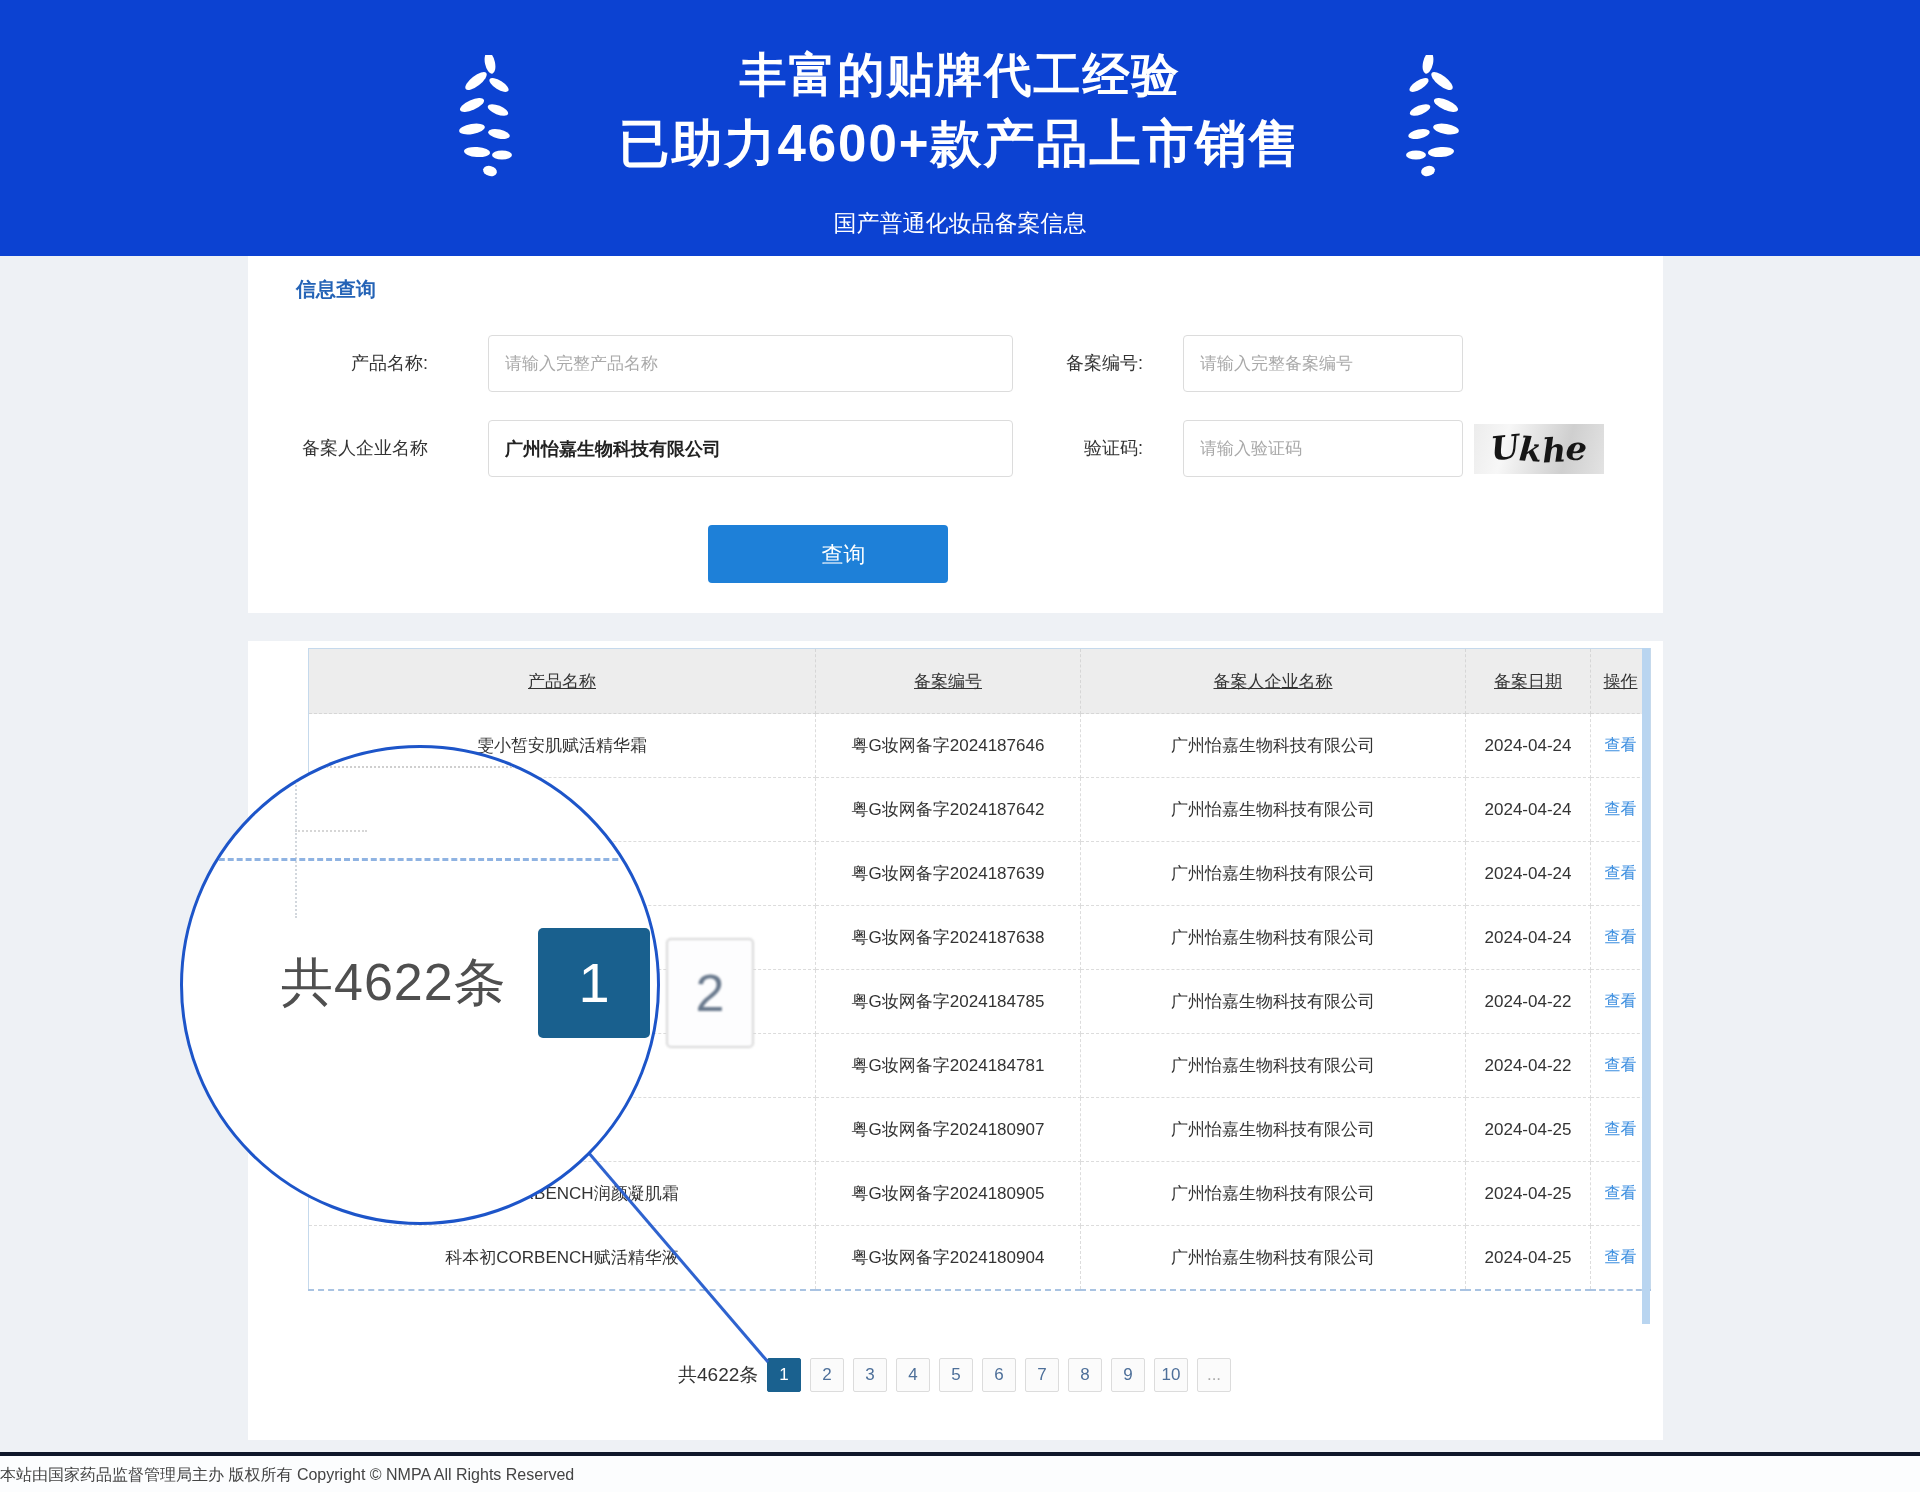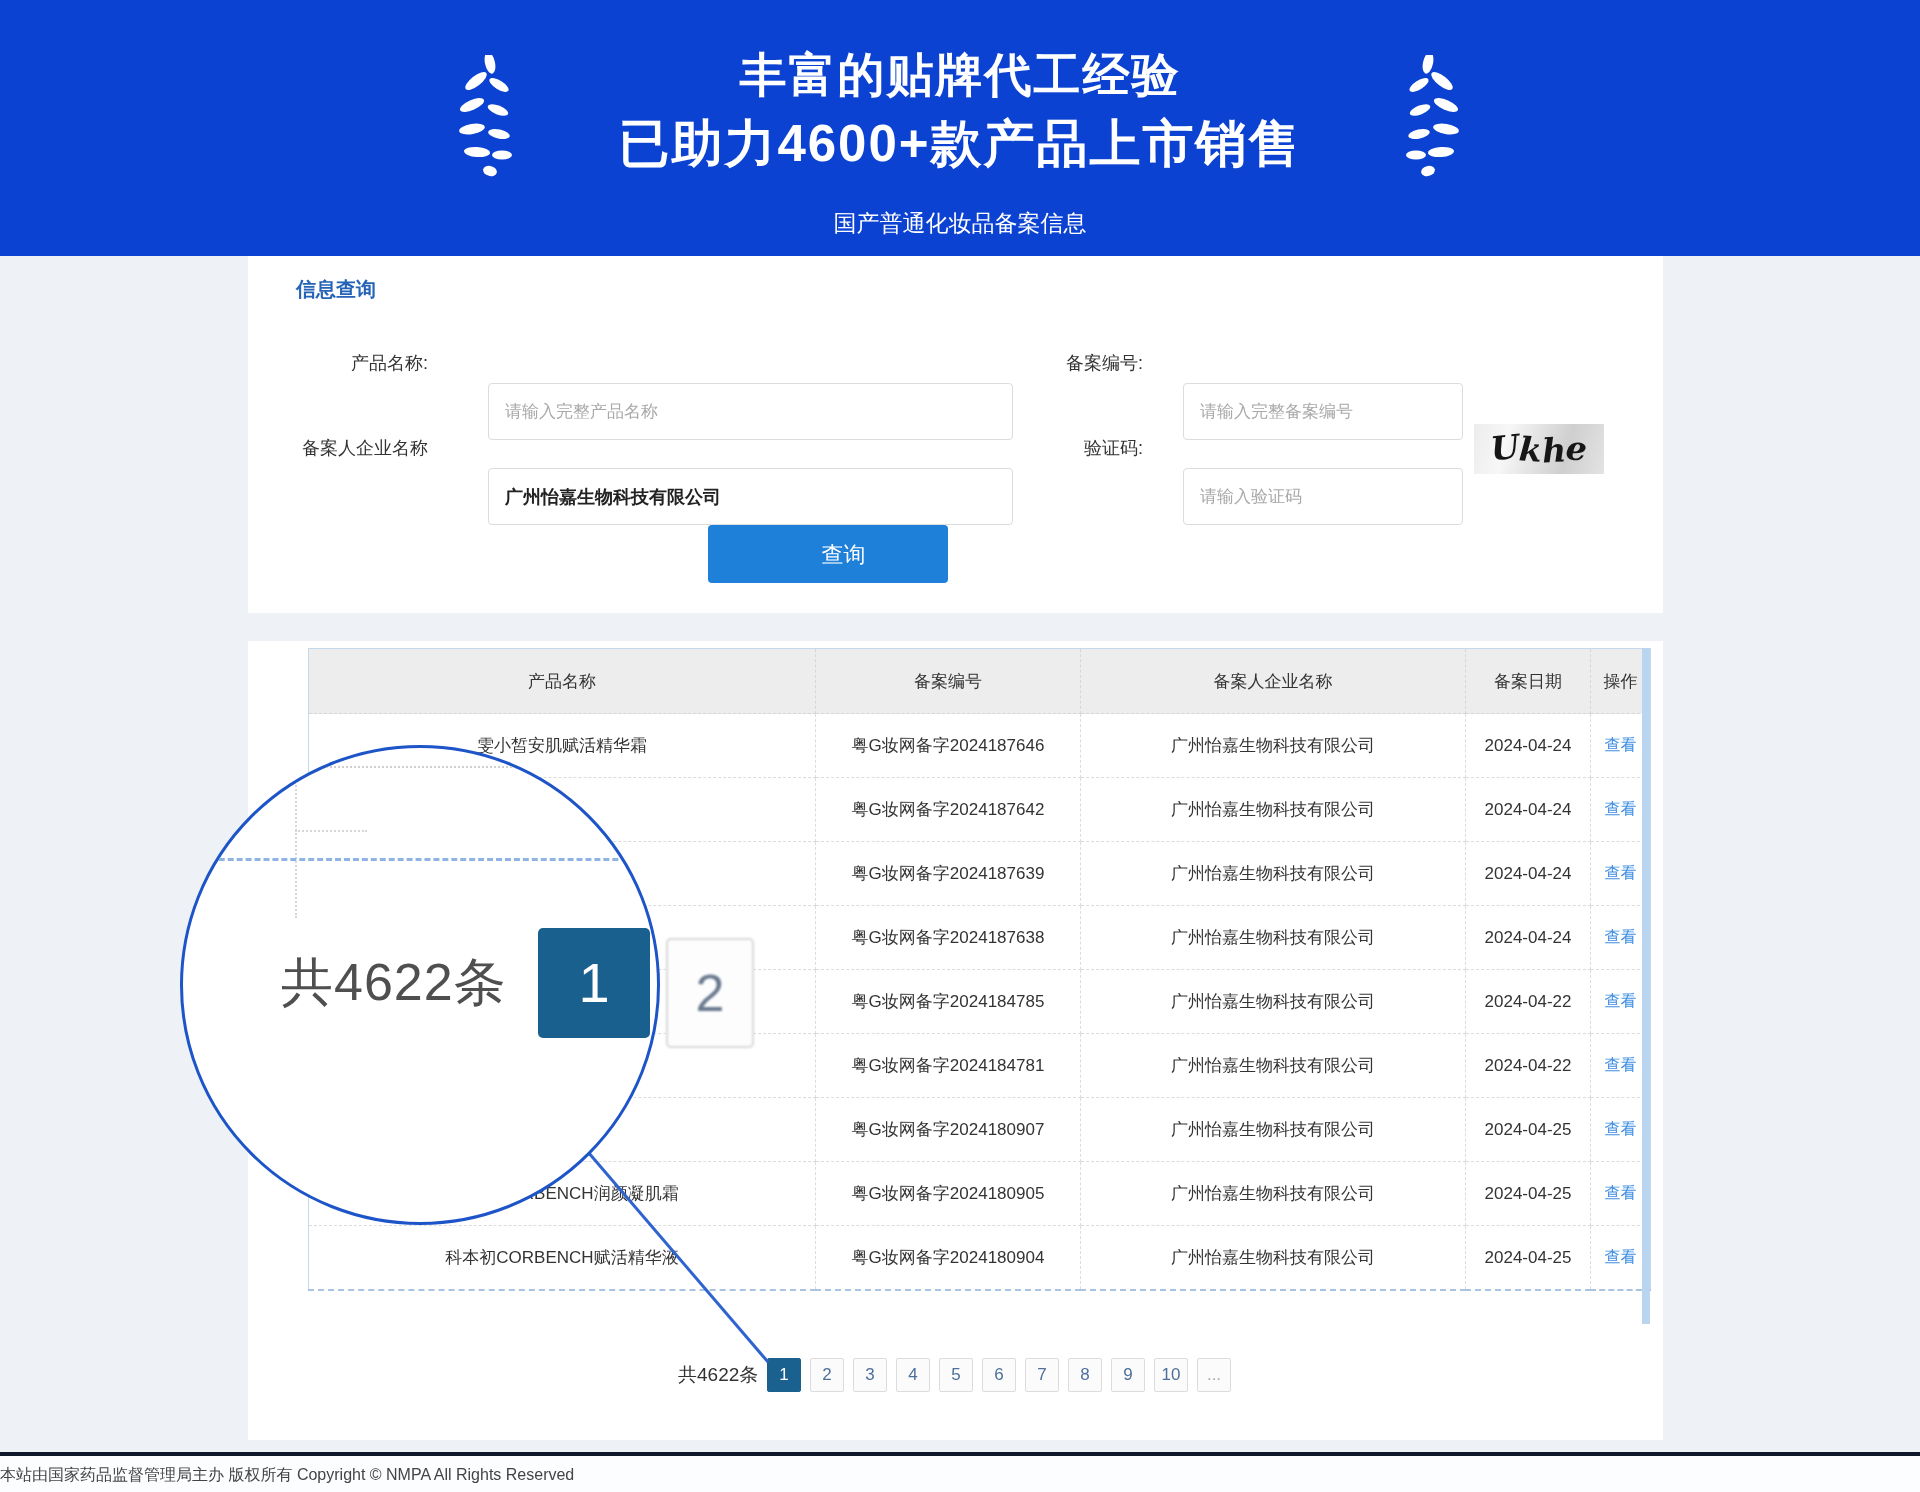--- a/index.html
+++ b/index.html
@@ -21,21 +21,21 @@
   .panel{position:absolute;background:#fff;}
   .form-panel{left:248px;top:256px;width:1415px;height:357px;}
   .table-panel{left:248px;top:641px;width:1415px;height:799px;}
   .section-title{position:absolute;left:48px;top:20px;font-size:20px;font-weight:bold;color:#2463b6;}
   .f-label{position:absolute;font-size:18px;color:#333;height:57px;line-height:57px;text-align:right;}
   .lbl-product{left:58px;top:79px;width:122px;}
   .lbl-company{left:40px;top:164px;width:140px;}
   .lbl-reg{left:798px;top:79px;width:97px;}
   .lbl-captcha{left:798px;top:164px;width:97px;}
   .f-input{position:absolute;height:57px;border:1px solid #dcdcdc;border-radius:4px;
-    padding:0 16px;font-size:17px;color:#333;background:#fff;box-sizing:border-box;outline:none;margin-top:48px;}
+    padding:0 16px;font-size:17px;color:#333;background:#fff;box-sizing:border-box;outline:none;}
   .f-input::placeholder{color:#a9a9a9;}
   .in-product{left:240px;top:79px;width:525px;}
   .in-company{left:240px;top:164px;width:525px;font-weight:600;color:#222;font-size:18px;}
   .in-reg{left:935px;top:79px;width:280px;}
   .in-captcha{left:935px;top:164px;width:280px;}
   .captcha-img{position:absolute;left:1226px;top:168px;width:130px;height:50px;
     background:linear-gradient(105deg,#ececec 0%,#f7f7f7 25%,#cfcfcf 70%,#e3e3e3 100%);
     display:flex;align-items:center;justify-content:center;cursor:pointer;}
   .captcha-img span{font-family:"DejaVu Serif","Liberation Serif",serif;font-style:italic;font-weight:bold;
     font-size:33px;color:#161616;display:inline-block;}
@@ -44,21 +44,21 @@
   .captcha-img span:nth-child(3){transform:rotate(-3deg) translateY(1px);}
   .captcha-img span:nth-child(4){transform:rotate(5deg) translateY(-1px);}
   .btn{position:absolute;top:269px;height:58px;border:none;border-radius:4px;font-size:22px;
     text-align:center;line-height:58px;cursor:pointer;font-family:inherit;padding-left:37px;}
   .btn-query{left:460px;width:240px;background:#1e80d8;color:#fff;}
   .btn-reset{left:730px;width:232px;background:#e3e3e3;color:#333;}
   
   .results-table{position:absolute;left:60px;top:7px;width:1342px;border-collapse:collapse;table-layout:fixed;
     border:1px solid #c5d9ec;border-bottom:2px dashed #a9c3e2;}
   .results-table th{height:62px;background:#ededed;font-size:17px;font-weight:500;color:#333;
-    border:1px dashed #d6d6d6;text-align:center;}
+    border:1px dashed #d6d6d6;text-align:center;text-decoration:underline;}
   .results-table td{height:61px;text-align:center;font-size:17px;color:#333;
     border:1px dashed #dcdcdc;overflow:hidden;white-space:nowrap;}
   .view-link{color:#3f90e0;font-size:16px;text-decoration:none;cursor:pointer;}
   .table-right-strip{position:absolute;left:1394px;top:7px;width:8px;height:676px;background:#b9d5f0;}
   
   .pagination-total{position:absolute;left:430px;top:717px;height:34px;line-height:34px;font-size:19px;color:#333;}
   .pagination{position:absolute;left:519px;top:717px;display:flex;gap:9px;}
   .page-btn{width:34px;height:34px;line-height:32px;border:1px solid #dcdcdc;background:#fbfbfb;
     color:#4d6f99;font-size:17px;text-align:center;border-radius:2px;box-sizing:border-box;cursor:pointer;}
   .page-btn.active{background:#1a618f;color:#fff;border-color:#1a618f;}

